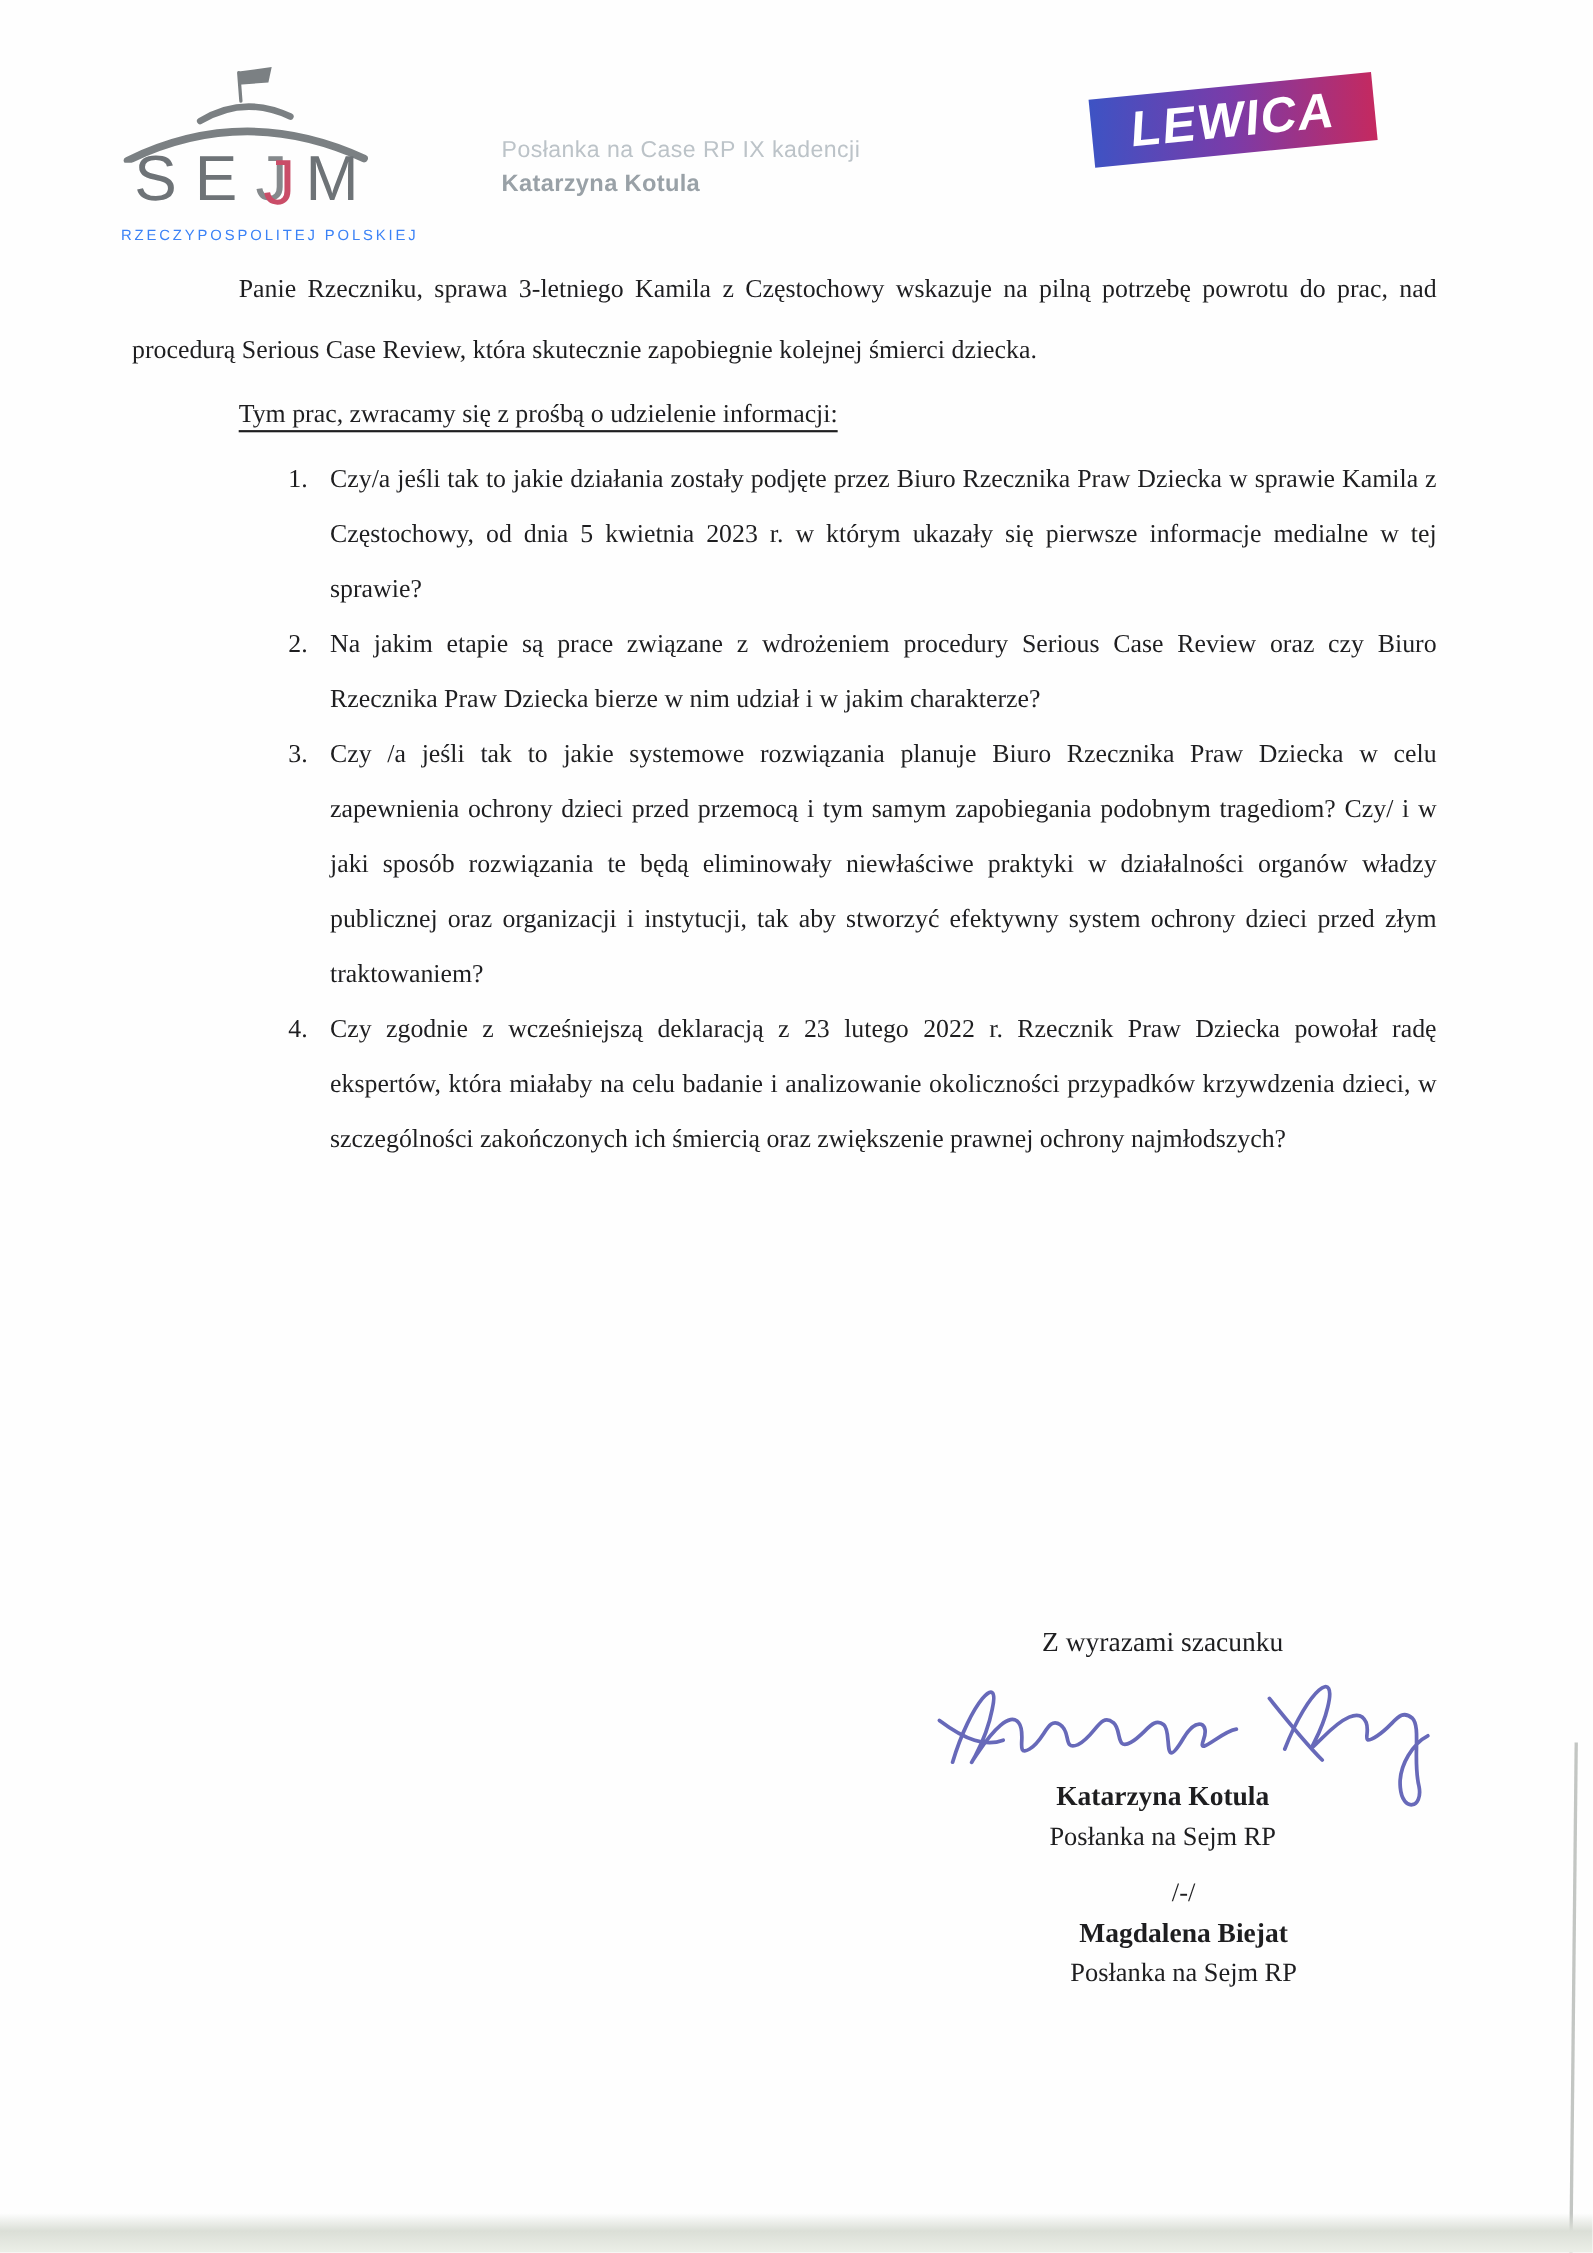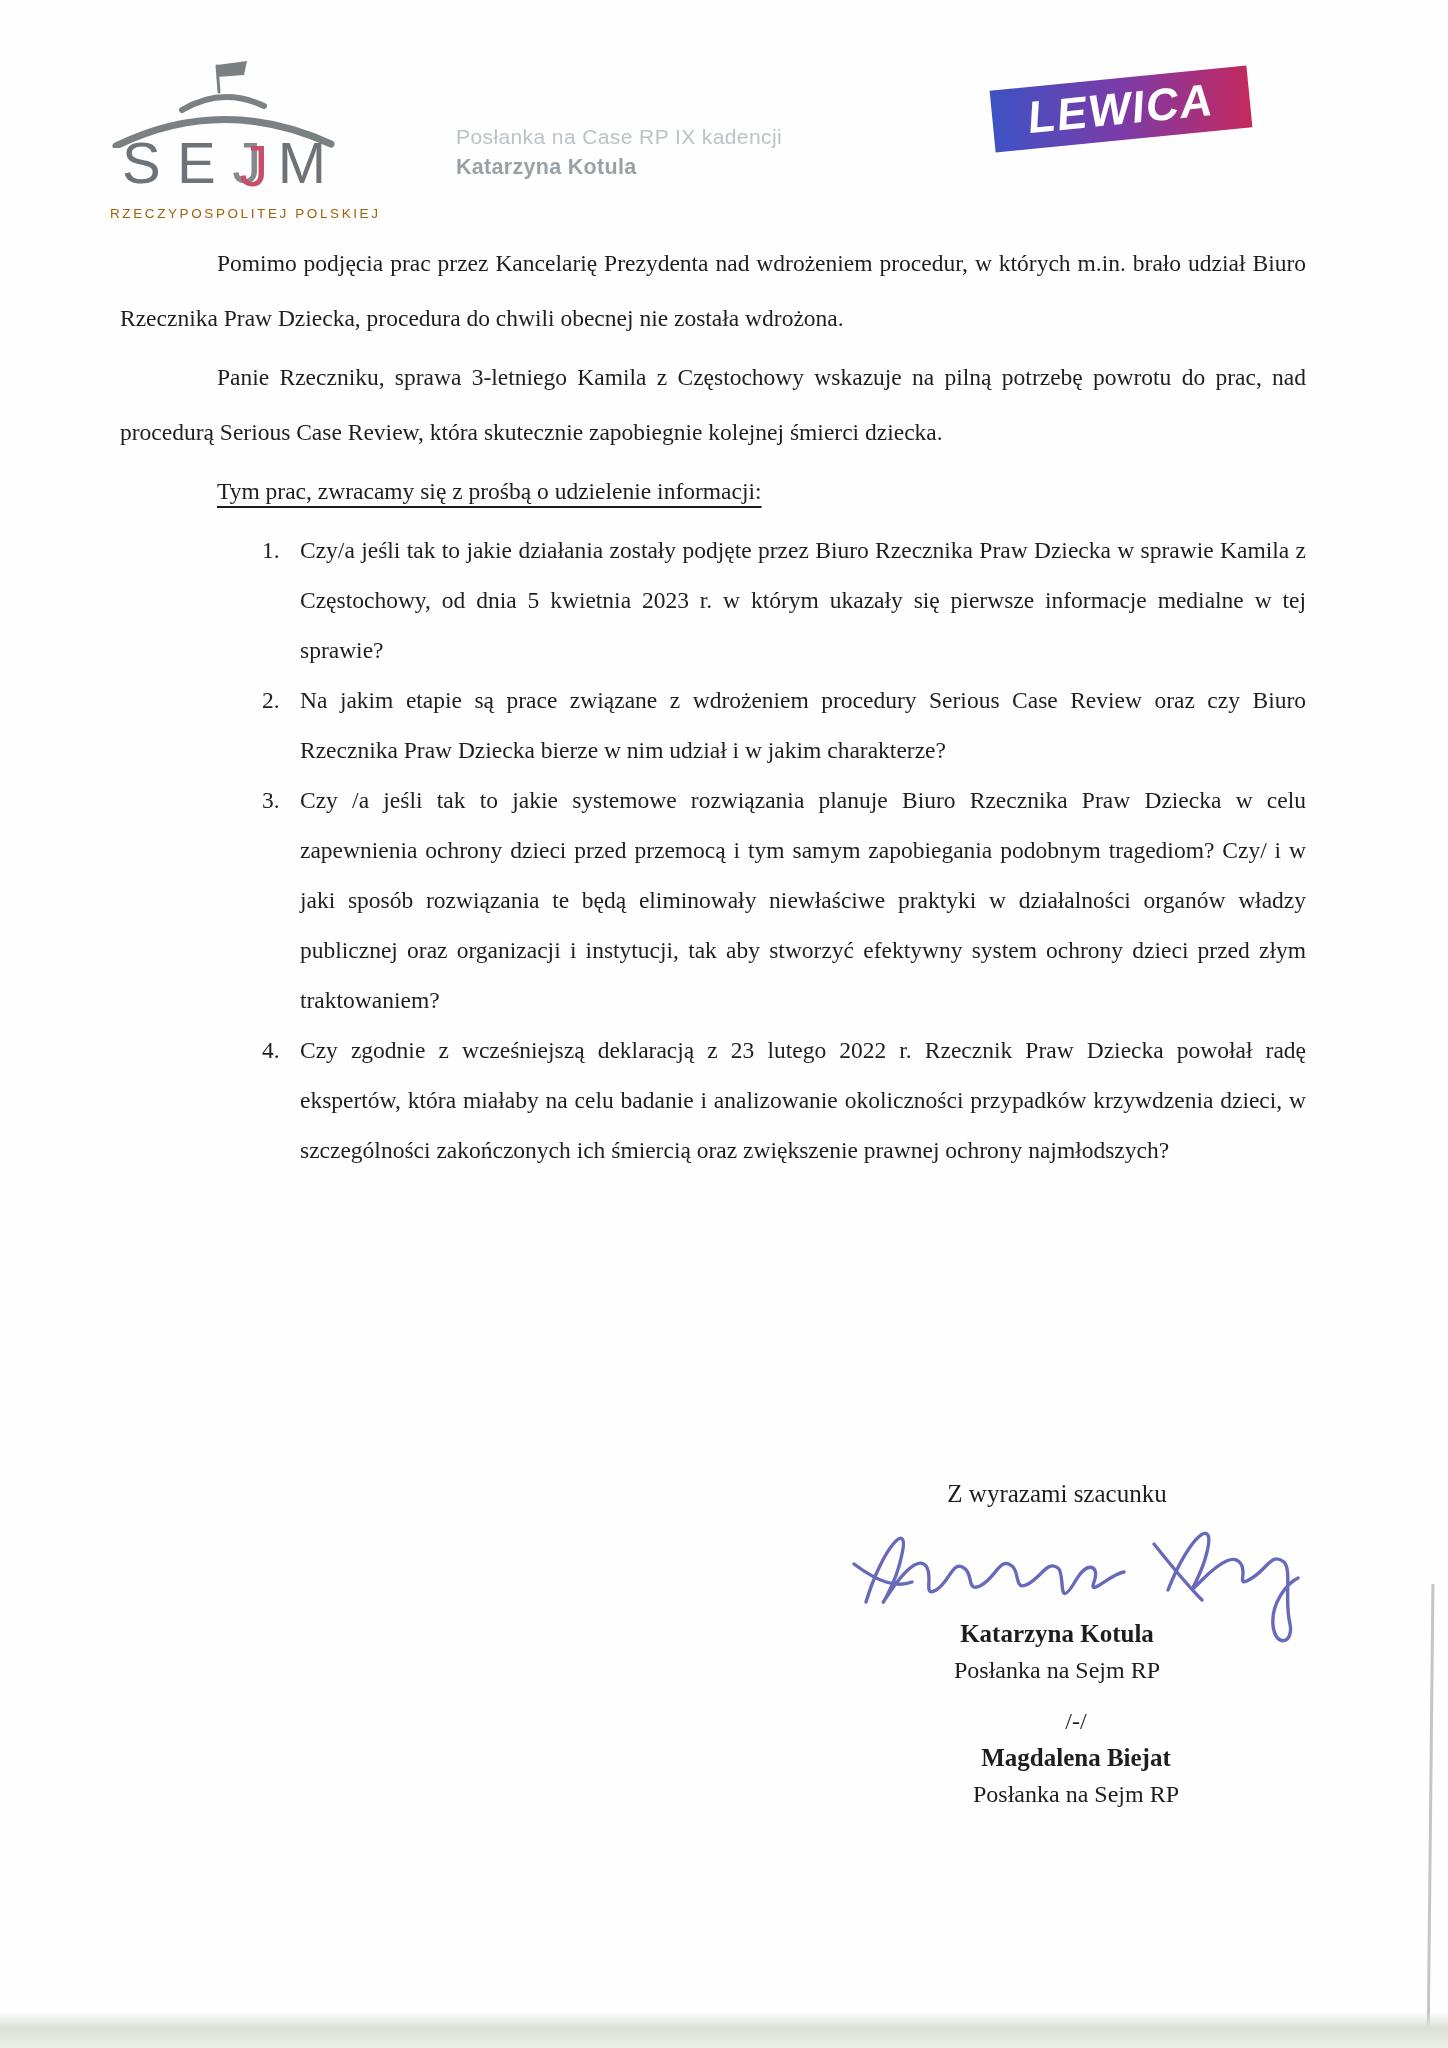--- a/index.html
+++ b/index.html
@@ -19,21 +19,21 @@
   }
   .sejm-letters .ltr{position:relative;}
   .sejm-letters .j-stack{position:relative;}
   .sejm-letters .j-back{color:#85898c;}
   .sejm-letters .j-front{
     position:absolute;left:7px;top:3px;color:#ca4d68;
   }
   .sejm-sub{
     margin-top:14px;text-align:right;
     font-family:"Liberation Sans",sans-serif;font-size:13.5px;
-    letter-spacing:2.6px;color:#a16207;white-space:nowrap;
+    letter-spacing:2.6px;color:#3b82f6;white-space:nowrap;
   }
 
   
   .deputy{
     position:absolute;left:456px;top:122px;
     font-family:"Liberation Sans",sans-serif;line-height:30px;
   }
   .deputy-line1{font-size:21px;color:#bcc3c8;letter-spacing:.4px;}
   .deputy-line2{font-size:21.5px;color:#99a1a7;font-weight:700;letter-spacing:.3px;}
 
@@ -108,21 +108,20 @@
   <div class="deputy">
     <div class="deputy-line1">Posłanka na Case RP IX kadencji</div>
     <div class="deputy-line2">Katarzyna Kotula</div>
   </div>
 
   <div class="lewica">
     <span class="lewica-text">LEWICA</span>
   </div>
 
   <div class="letter">
-    <p class="indent">Pomimo podjęcia prac przez Kancelarię Prezydenta nad wdrożeniem procedur, w których m.in. brało udział Biuro Rzecznika Praw Dziecka, procedura do chwili obecnej nie została wdrożona.</p>
     <p class="indent">Panie Rzeczniku, sprawa 3-letniego Kamila z Częstochowy wskazuje na pilną potrzebę powrotu do prac, nad procedurą Serious Case Review, która skutecznie zapobiegnie kolejnej śmierci dziecka.</p>
     <div class="req-heading">Tym prac, zwracamy się z prośbą o udzielenie informacji:</div>
 
     <ol class="qlist">
       <li>
         <span class="qnum">1.</span>
         <span class="qtext">Czy/a jeśli tak to jakie działania zostały podjęte przez Biuro Rzecznika Praw Dziecka w sprawie Kamila z Częstochowy, od dnia 5 kwietnia 2023 r. w którym ukazały się pierwsze informacje medialne w tej sprawie?</span>
       </li>
       <li>
         <span class="qnum">2.</span>

